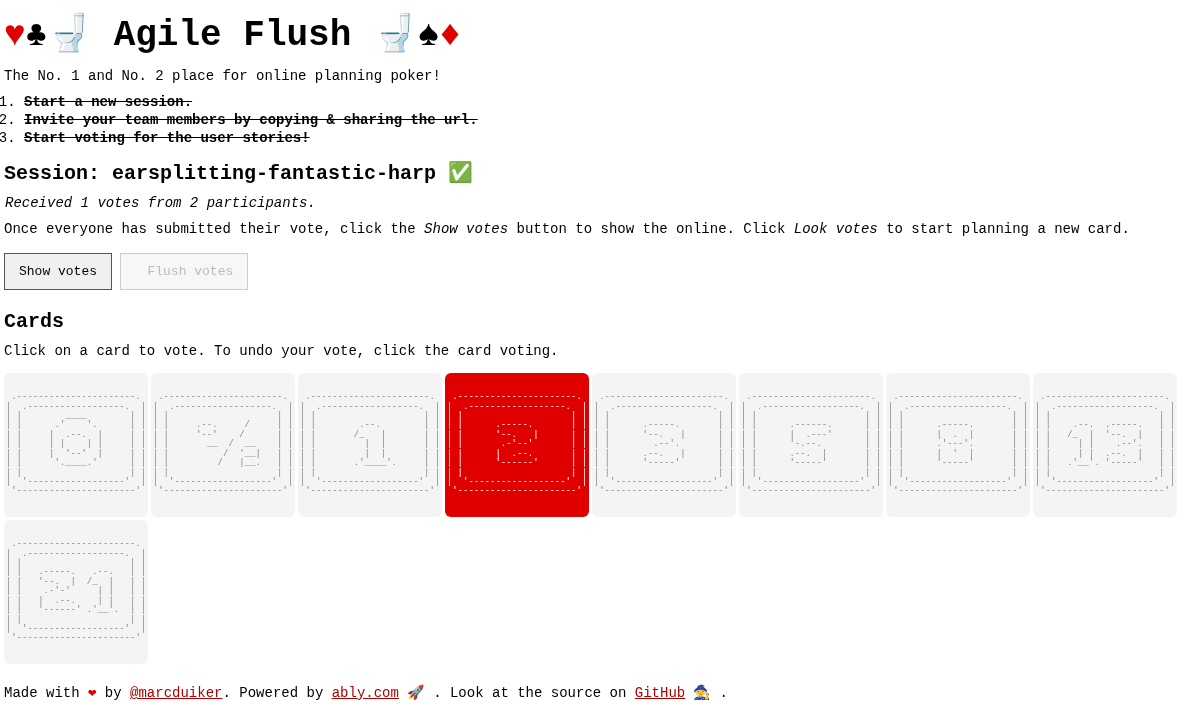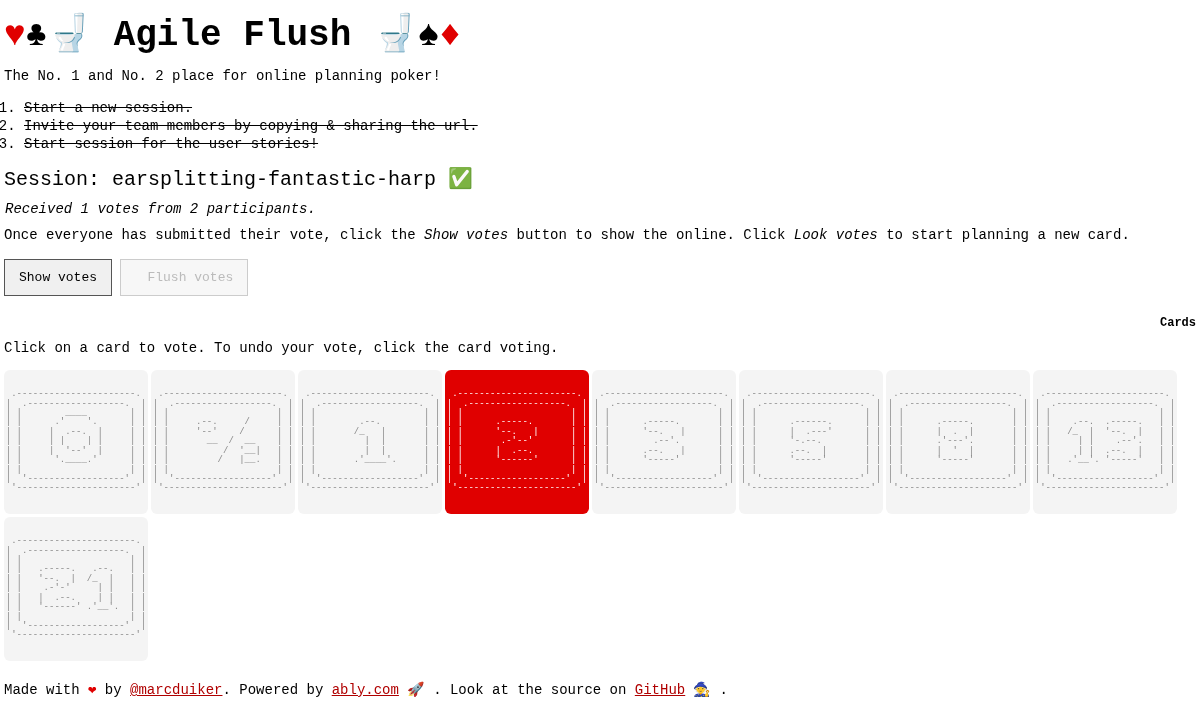--- a/index.html
+++ b/index.html
@@ -14,35 +14,36 @@
       padding: 4px 4px 12px 4px;
     }
     h1 {
       font-size: 36px;
       font-weight: bold;
       margin: 8px 0 12px 0;
     }
     .red { color: #e00000; }
     .black { color: #000; }
     .subtitle {
-      margin: 8px 0 16px 0;
+      margin: 8px 0 10px 0;
     }
     ol {
       margin: 6px 0 14px 20px;
       padding: 0;
     }
     ol li {
       margin: 2px 0;
     }
     .strike {
       text-decoration: line-through;
+      font-weight: bold;
     }
     h2 {
       font-size: 20px;
-      font-weight: normal;
+      font-weight: bold;
       margin: 12px 0 10px 0;
     }
     .status {
       font-style: italic;
       margin: 10px 0 10px 1px;
     }
     .instructions {
       margin: 10px 0 16px 0;
     }
     .instructions i {
@@ -60,24 +61,23 @@
       cursor: pointer;
     }
     button:disabled {
       color: #bbb;
       border-color: #ccc;
       background: #f7f7f7;
       cursor: default;
       padding-left: 26px;
     }
     h3 {
-      font-size: 12px;
+      font-size: 20px;
       font-weight: bold;
       margin: 8px 0 10px 0;
-      text-align: right;
     }
     .card-help {
       margin: 8px 0 14px 0;
     }
     .cards {
       display: flex;
       flex-wrap: wrap;
       gap: 3px;
       margin-bottom: 20px;
     }
@@ -122,21 +122,21 @@
   <span class="red">♥</span><span class="black">♣</span><span>🚽</span>
   <span>Agile Flush</span>
   <span>🚽</span><span class="black">♠</span><span class="red">♦</span>
 </h1>
 
 <div class="subtitle">The No. 1 and No. 2 place for online planning poker!</div>
 
 <ol>
   <li><span class="strike">Start a new session.</span></li>
   <li><span class="strike">Invite your team members by copying &amp; sharing the url.</span></li>
-  <li><span class="strike">Start session for the user stories!</span></li>
+  <li><span class="strike">Start voting for the user stories!</span></li>
 </ol>
 
 <h2>
   <span>Session: </span><span>earsplitting-fantastic-harp</span> <span>✅</span>
 </h2>
 
 <div class="status">Received 1 votes from 2 participants.</div>
 
 <div class="instructions">
   <span>Once everyone has submitted their vote, click the </span><i>Show votes</i><span> button to show the online. Click </span><i>Look votes</i><span> to start planning a new card.</span>

